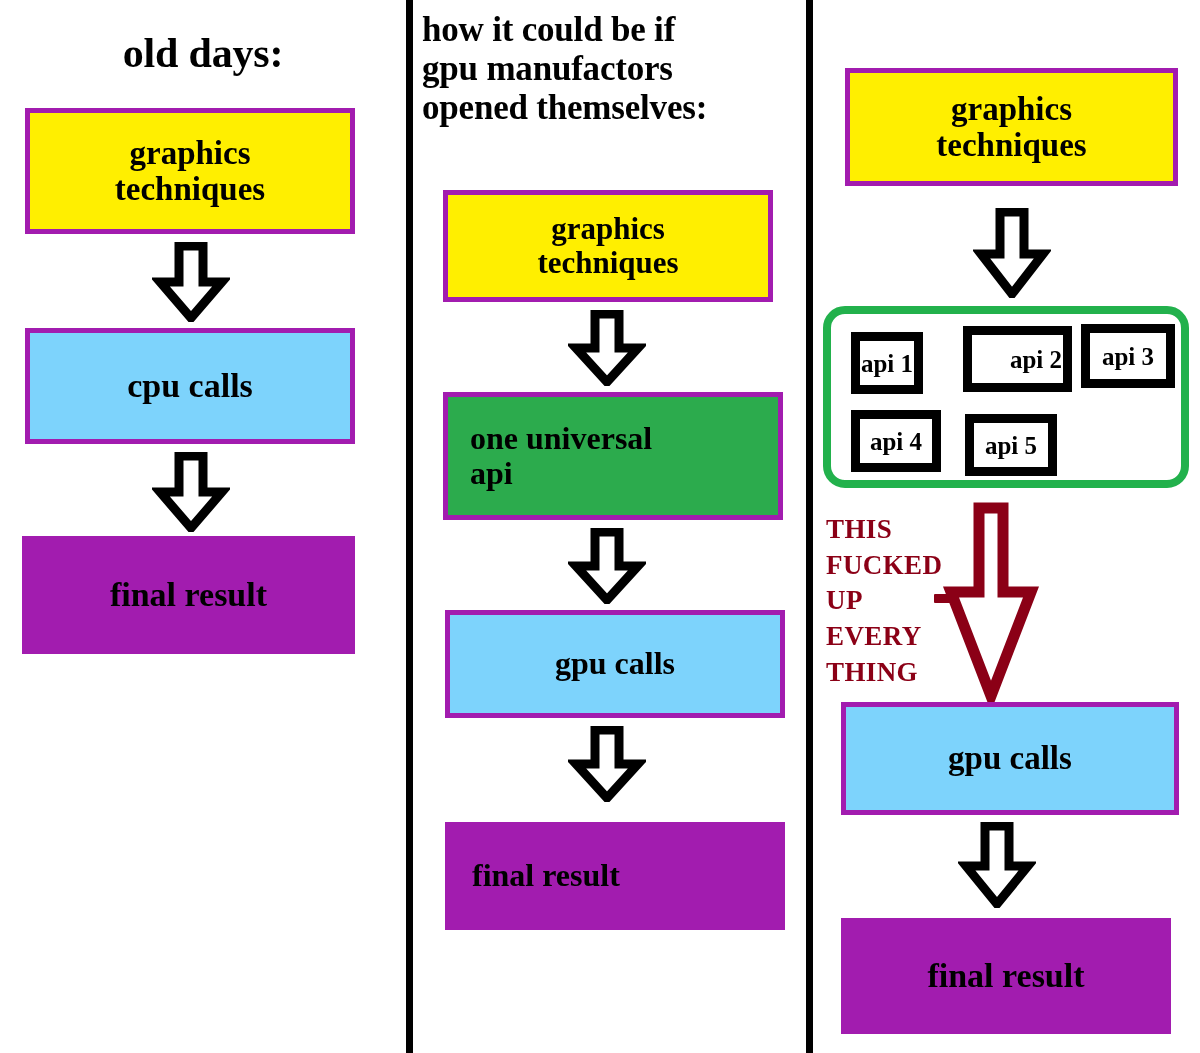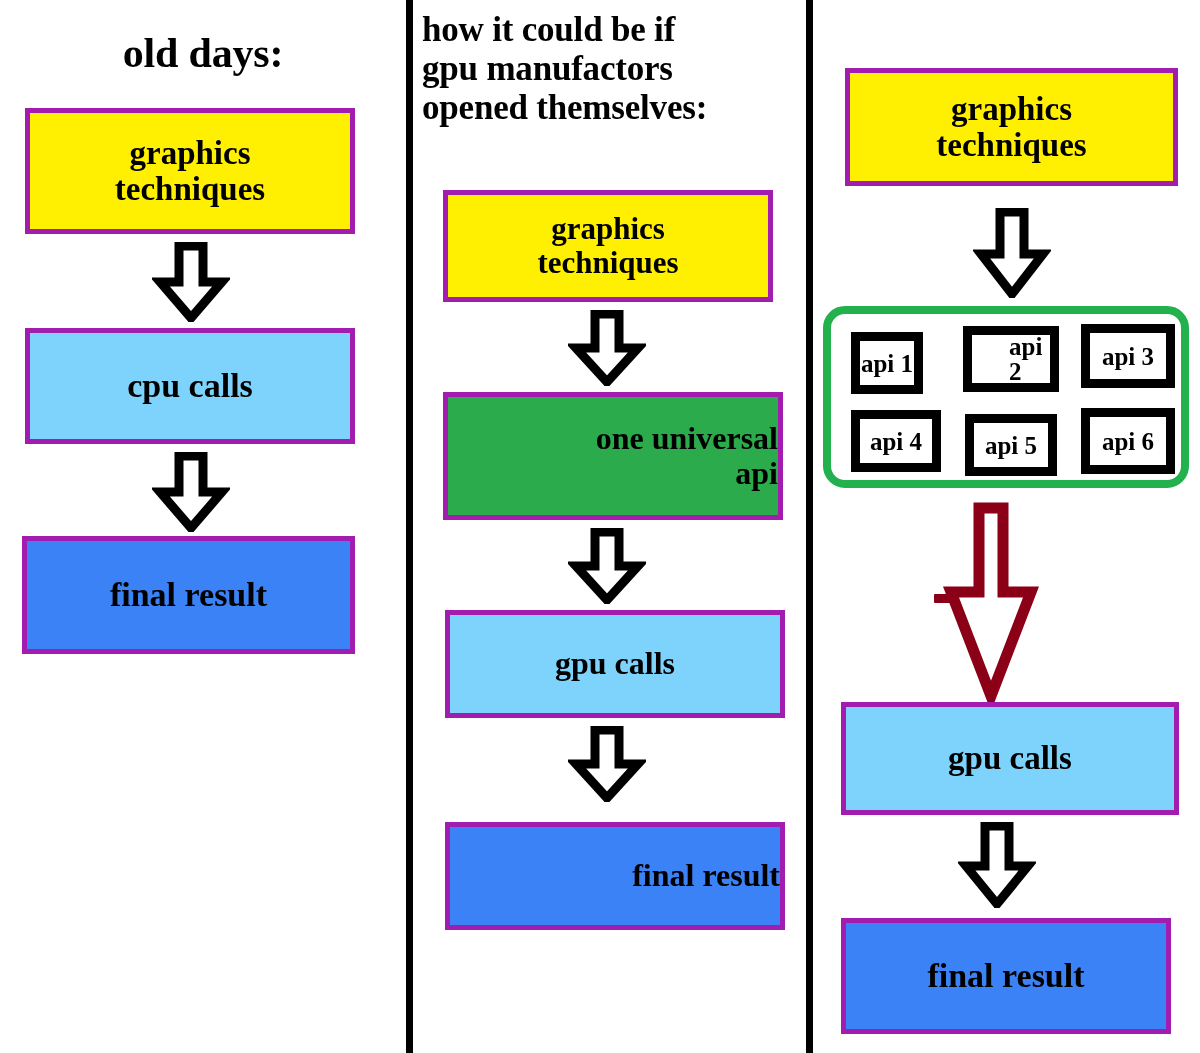--- a/index.html
+++ b/index.html
@@ -41,25 +41,25 @@
     display:flex;
     align-items:center;
     color:#000000;
     font-weight:bold;
     line-height:1.1;
   }
   .box .box-label{display:block;width:100%;}
   .box.center{justify-content:center;}
   .box.center .box-label{text-align:center;}
   .box.leftpad{justify-content:flex-start;}
-  .box.leftpad .box-label{text-align:right;}
+  .box.leftpad .box-label{text-align:left;padding-left:22px;}
 
   .yellow{background:#FFEF00;}
   .red{background:#7dd3fc;}
-  .purple{background:#3b82f6;}
+  .purple{background:#a21caf;}
   .green{background:#2CAB4D;}
 
   
   .arrow{position:absolute;}
   .arrow svg{display:block;width:100%;height:100%;}
 
   
   #api-group{
     position:absolute;
     border:8px solid #22B14C;
@@ -200,38 +200,40 @@
       <svg viewBox="0 0 78 90" preserveAspectRatio="none">
         <path d="M27 4 L51 4 L51 46 L70 46 L39 86 L8 46 L27 46 Z" fill="#ffffff" stroke="#000000" stroke-width="9" stroke-linejoin="miter"></path>
       </svg>
     </div>
 
     <div id="api-group" style="left:10px;top:306px;width:366px;height:182px;">
 
       <div class="api-box" style="left:20px;top:18px;width:72px;height:62px;">
         <span>api 1</span>
       </div>
-      <div class="api-box" style="left:132px;top:12px;width:96px;height:66px;padding-left:37px;">
+      <div class="api-box" style="left:132px;top:12px;width:109px;height:66px;padding-left:37px;">
         <span>api 2</span>
       </div>
       <div class="api-box" style="left:250px;top:10px;width:94px;height:64px;">
         <span>api 3</span>
       </div>
 
       <div class="api-box" style="left:20px;top:96px;width:90px;height:62px;">
         <span>api 4</span>
       </div>
       <div class="api-box" style="left:134px;top:100px;width:92px;height:62px;">
         <span>api 5</span>
       </div>
-      <div class="api-box" style="left:250px;top:94px;width:94px;height:66px;">
-        <span>api 6</span>
-      </div>
-    </div>
-
+    </div>
+
+    <div id="fucked-up-text" style="left:13px;top:512px;width:160px;">THIS
+FUCKED
+UP
+EVERY
+THING</div>
 
     <div id="fucked-up-dash" style="left:121px;top:594px;width:88px;"></div>
 
     <div id="red-arrow" style="left:128px;top:500px;width:100px;height:204px;">
       <svg viewBox="0 0 100 204" preserveAspectRatio="none">
         <path d="M38 8 L62 8 L62 92 L90 92 L50 196 L10 92 L38 92 Z" fill="#ffffff" stroke="#8B0016" stroke-width="11" stroke-linejoin="miter"></path>
       </svg>
     </div>
 
 

